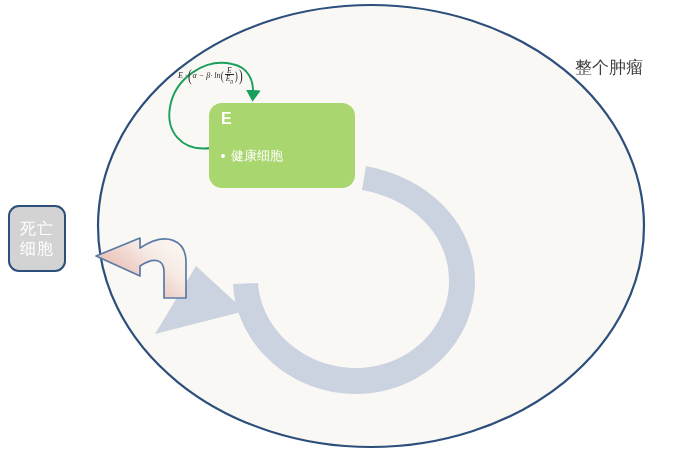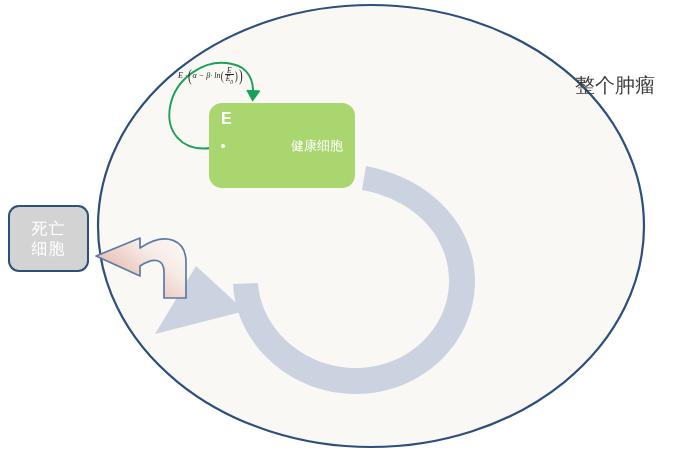--- a/index.html
+++ b/index.html
@@ -36,43 +36,42 @@
   .green-box .gb-title {
     color: #ffffff;
     font-size: 16px;
     font-weight: bold;
     line-height: 20px;
     letter-spacing: 0.2px;
   }
   .green-box .gb-bullet-row {
     display: flex;
     align-items: flex-start;
-    margin-top: 8px;
-    justify-content: space-between;
+    margin-top: 18px;
   }
   .green-box .gb-dot {
     width: 4px;
     height: 4px;
     background: #ffffff;
     border-radius: 50%;
     margin-top: 7px;
     margin-right: 6px;
     flex: 0 0 auto;
   }
   .green-box .gb-bullet-text {
     color: #ffffff;
     font-size: 13px;
     line-height: 17px;
   }
   
   .dead-box {
     position: absolute;
     left: 8px;
     top: 205px;
-    width: 81px;
+    width: 58px;
     height: 67px;
     background: #d3d3d3;
     border: 2px solid #2d4f7c;
     border-radius: 11px;
     box-sizing: border-box;
     display: flex;
     flex-direction: column;
     align-items: center;
     justify-content: center;
     line-height: 20px;
@@ -82,24 +81,23 @@
     font-size: 16px;
     font-family: "Liberation Serif", serif;
     letter-spacing: 1px;
   }
   
   .tumor-label {
     position: absolute;
     left: 575px;
     top: 56px;
     color: #3c3c3c;
-    font-size: 20px;
+    font-size: 17px;
     font-family: "Liberation Serif", serif;
     white-space: nowrap;
-    margin-top: 16px;
   }
   .center-formula {
     position: absolute;
     left: 339px;
     top: 192px;
     color: #2f2f2f;
     font-size: 21px;
     font-family: "Liberation Serif", serif;
     font-style: italic;
     white-space: nowrap;

